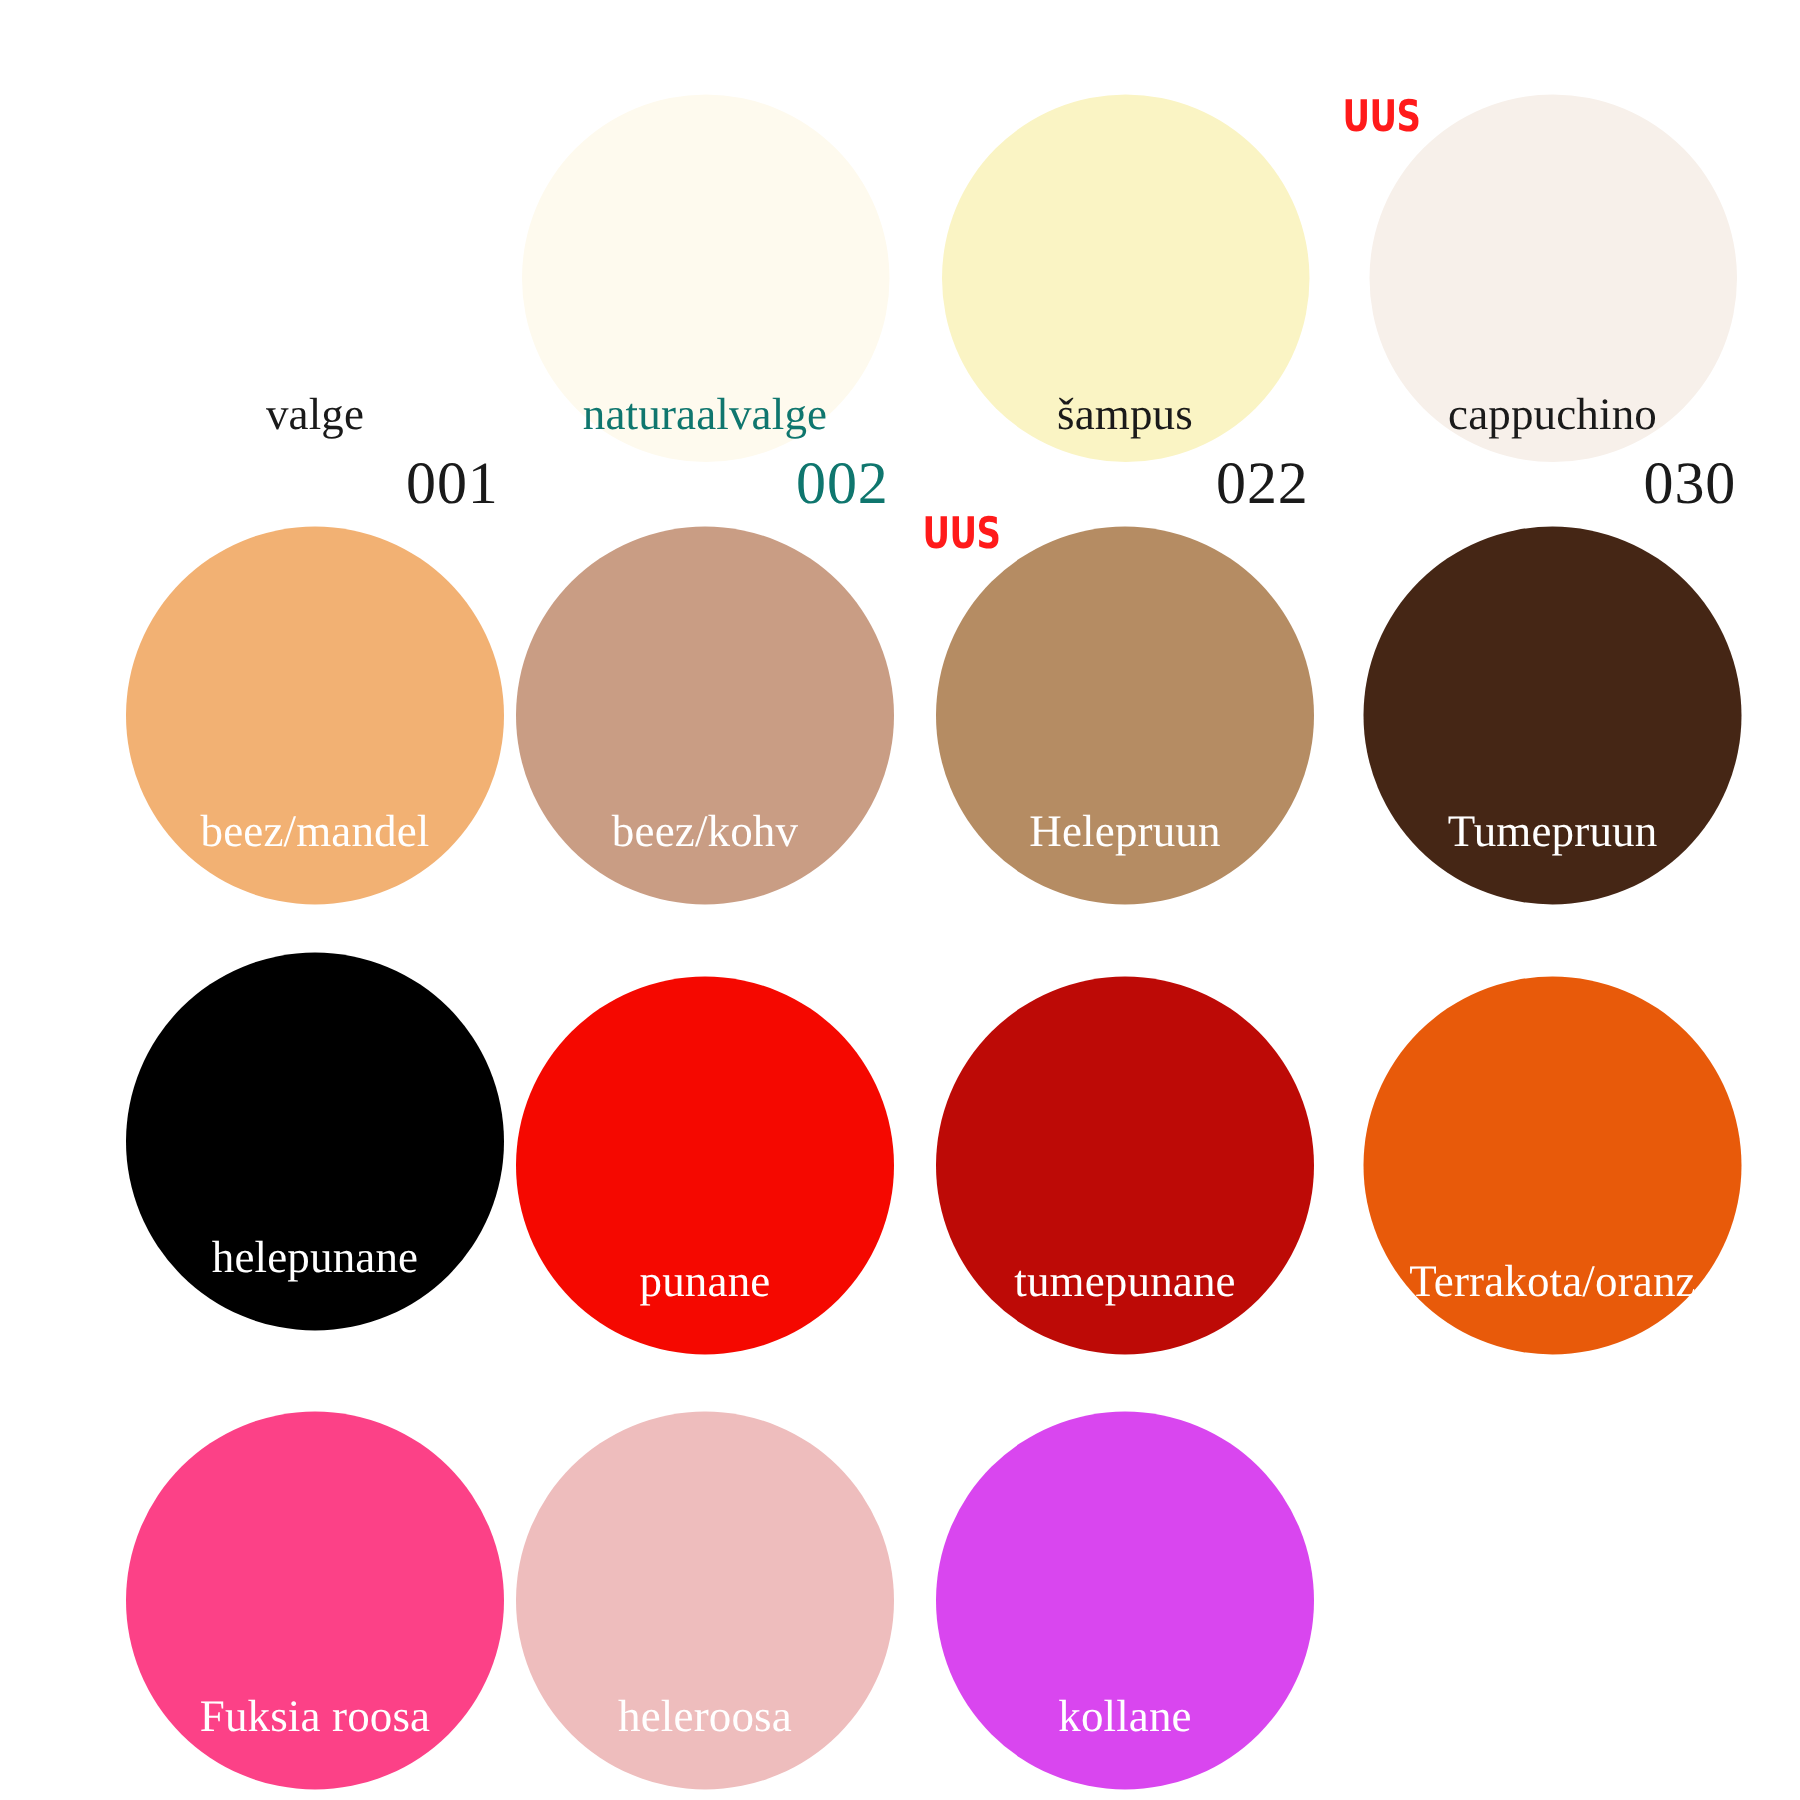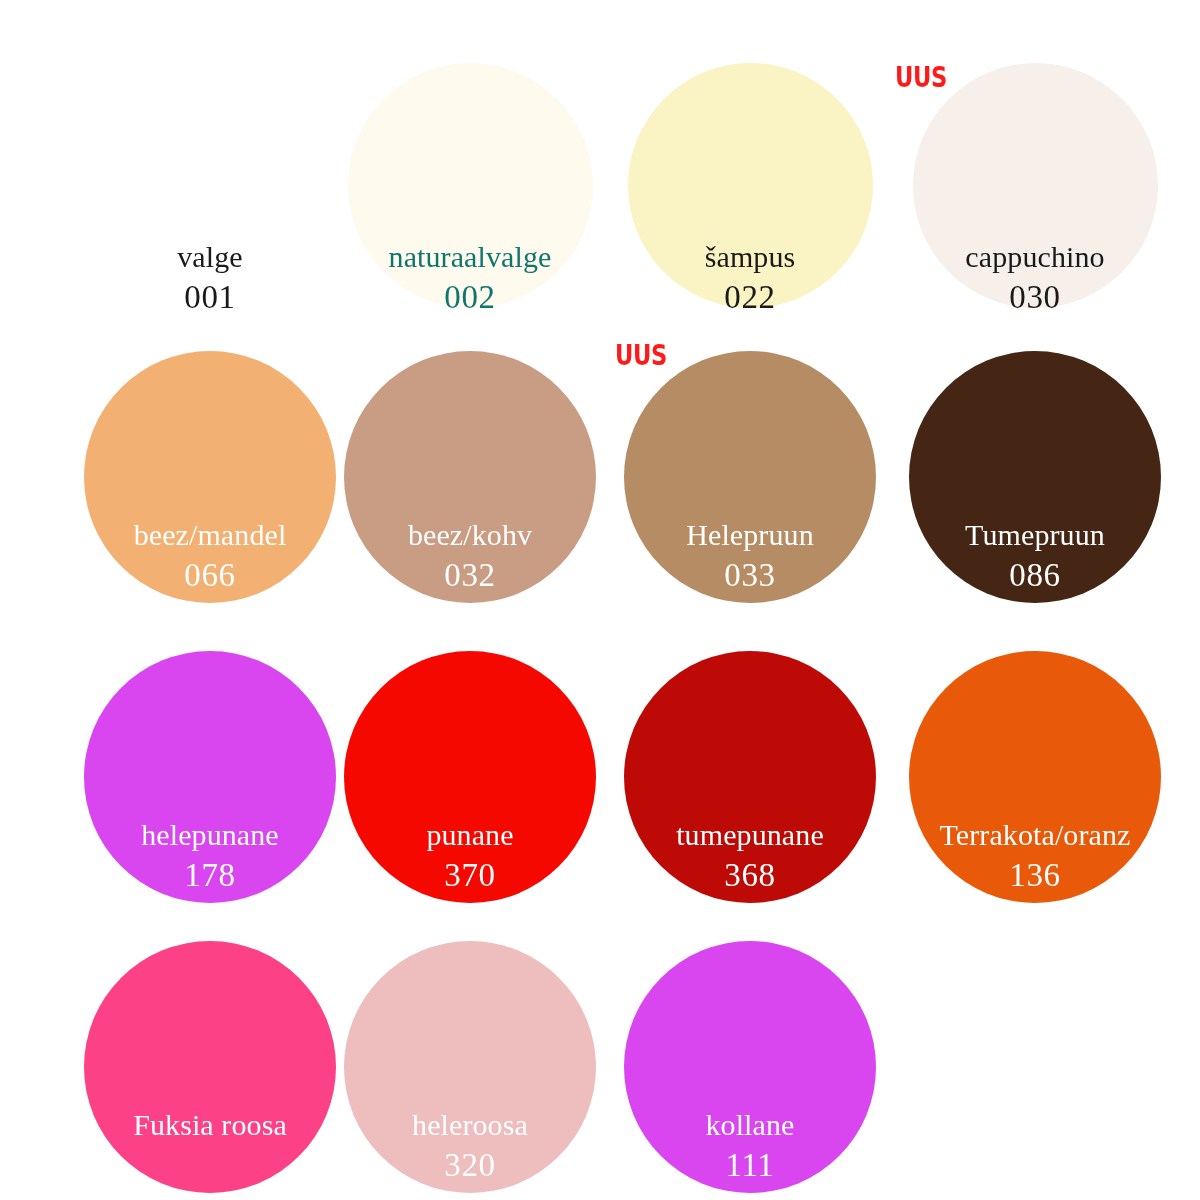--- a/index.html
+++ b/index.html
@@ -25,32 +25,34 @@
     border-radius: 50%;
     box-sizing: border-box;
   }
   .swatch-label-wrap {
     position: absolute;
     left: 0;
     width: 100%;
     text-align: center;
     line-height: 1.30;
     pointer-events: none;
+    margin-top: 20px;
   }
   .swatch-name {
     display: block;
     font-size: 30px;
     letter-spacing: 0.1px;
     white-space: nowrap;
   }
   .swatch-code {
     display: block;
-    font-size: 33px;
+    font-size: 40px;
     letter-spacing: 0.6px;
     white-space: nowrap;
+    text-align: right;
   }
   .badge-uus {
     position: absolute;
     font-family: "DejaVu Sans", "Liberation Sans", sans-serif;
     font-weight: bold;
     font-size: 29px;
     letter-spacing: -0.5px;
     color: #FF1A1A;
     transform: scaleX(0.78);
     transform-origin: left center;
@@ -102,21 +104,21 @@
         <span class="swatch-name">Helepruun</span>
         <span class="swatch-code">033</span>
       </div>
     </div>
     <div class="swatch" style="left: 909px; top: 351px; width: 252px; height: 252px; background: rgb(69, 38, 21);">
       <div class="swatch-label-wrap" style="top: 164px; color: rgb(255, 255, 255);">
         <span class="swatch-name">Tumepruun</span>
         <span class="swatch-code">086</span>
       </div>
     </div>
-    <div class="swatch" style="left: 84px; top: 651px; width: 252px; height: 252px; background: #d946ef;">
+    <div class="swatch" style="left: 84px; top: 635px; width: 252px; height: 252px; background: #000000;">
       <div class="swatch-label-wrap" style="top: 164px; color: rgb(255, 255, 255);">
         <span class="swatch-name">helepunane</span>
         <span class="swatch-code">178</span>
       </div>
     </div>
     <div class="swatch" style="left: 344px; top: 651px; width: 252px; height: 252px; background: rgb(245, 8, 0);">
       <div class="swatch-label-wrap" style="top: 164px; color: rgb(255, 255, 255);">
         <span class="swatch-name">punane</span>
         <span class="swatch-code">370</span>
       </div>

